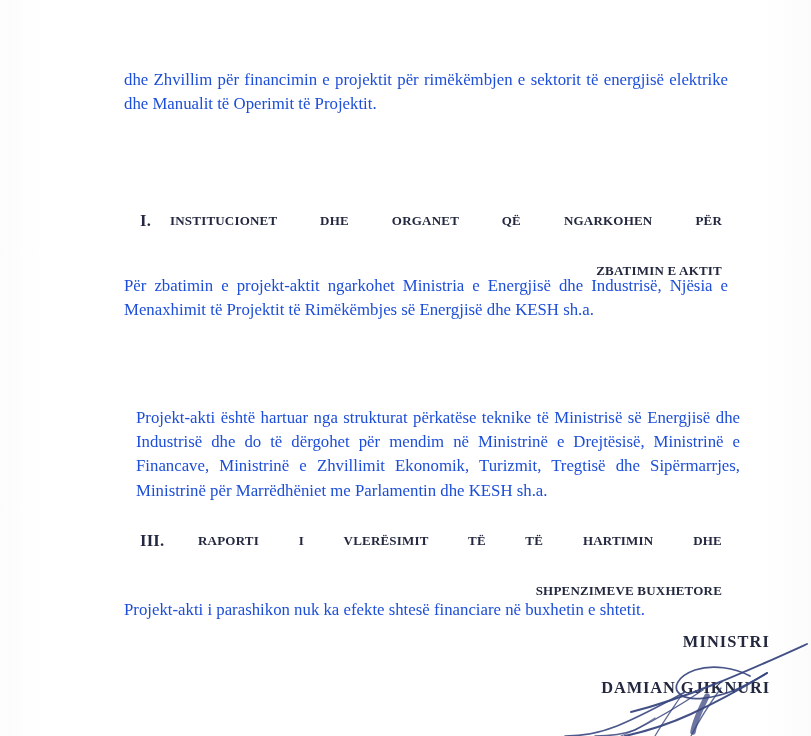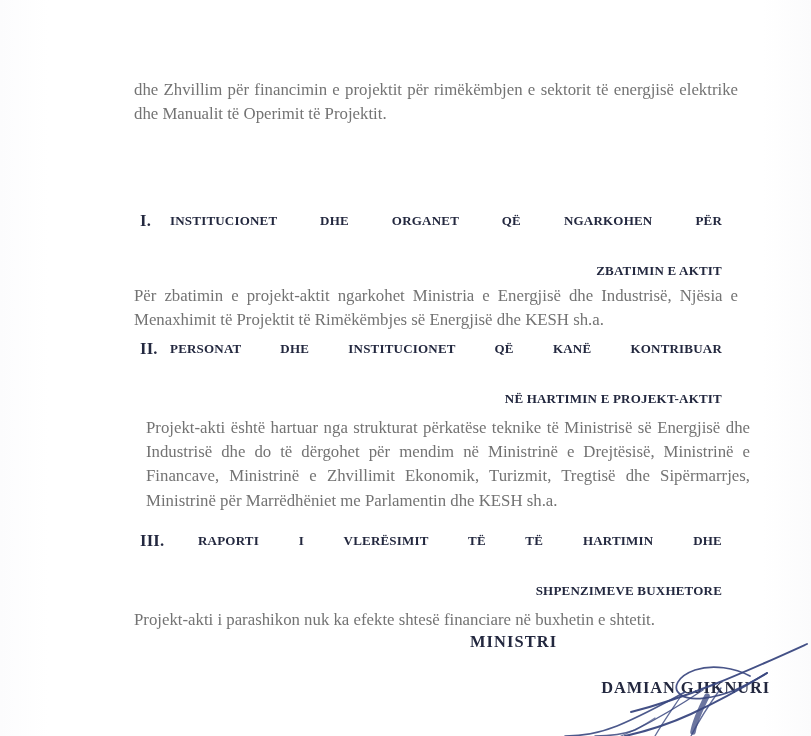--- a/index.html
+++ b/index.html
@@ -32,22 +32,22 @@
     top: 0;
     width: 604px;
     height: 736px;
   }
 
   .para {
     font-size: 16.8px;
     line-height: 24.2px;
     text-align: justify;
     text-justify: inter-word;
-    margin: 16px;
-    color: #737373;
+    margin: 6px;
+    color: #1d4ed8;
   }
 
   .section {
     display: flex;
     align-items: flex-start;
     margin: 0;
   }
   .section-num {
     flex: 0 0 52px;
     width: 52px;
@@ -100,21 +100,21 @@
     top: 632px;
     width: 420px;
     text-align: center;
   }
   .sig-role {
     font-size: 16.4px;
     font-weight: bold;
     letter-spacing: 1.1px;
     color: #23283f;
     margin: 0;
-    text-align: left;
+    text-align: right;
     width: 300px;
     margin-left: 90px;
   }
   .sig-name {
     font-size: 16.4px;
     font-weight: bold;
     letter-spacing: 0.9px;
     color: #23283f;
     margin: 0;
     margin-top: 26px;
@@ -145,27 +145,20 @@
   <div class="section h1">
     <div class="section-num">I.</div>
     <div class="section-title">
       <span class="l1">INSTITUCIONET DHE ORGANET QË NGARKOHEN PËR</span>
       <span class="l2">ZBATIMIN E AKTIT</span>
     </div>
   </div>
 
   <p class="para p3">Për zbatimin e projekt-aktit ngarkohet Ministria e Energjisë dhe Industrisë, Njësia e Menaxhimit të Projektit të Rimëkëmbjes së Energjisë dhe KESH sh.a.</p>
 
-  <div class="section h2">
-    <div class="section-num">II.</div>
-    <div class="section-title">
-      <span class="l1">PERSONAT DHE INSTITUCIONET QË KANË KONTRIBUAR</span>
-      <span class="l2">NË HARTIMIN E PROJEKT-AKTIT</span>
-    </div>
-  </div>
 
   <p class="para p4">Projekt-akti është hartuar nga strukturat përkatëse teknike të Ministrisë së Energjisë dhe Industrisë dhe do të dërgohet për mendim në Ministrinë e Drejtësisë, Ministrinë e Financave, Ministrinë e Zhvillimit Ekonomik, Turizmit, Tregtisë dhe Sipërmarrjes, Ministrinë për Marrëdhëniet me Parlamentin dhe KESH sh.a.</p>
 
   <div class="section h3">
     <div class="section-num">III.</div>
     <div class="section-title">
       <span class="l1">RAPORTI I VLERËSIMIT TË TË HARTIMIN DHE</span>
       <span class="l2">SHPENZIMEVE BUXHETORE</span>
     </div>
   </div>

